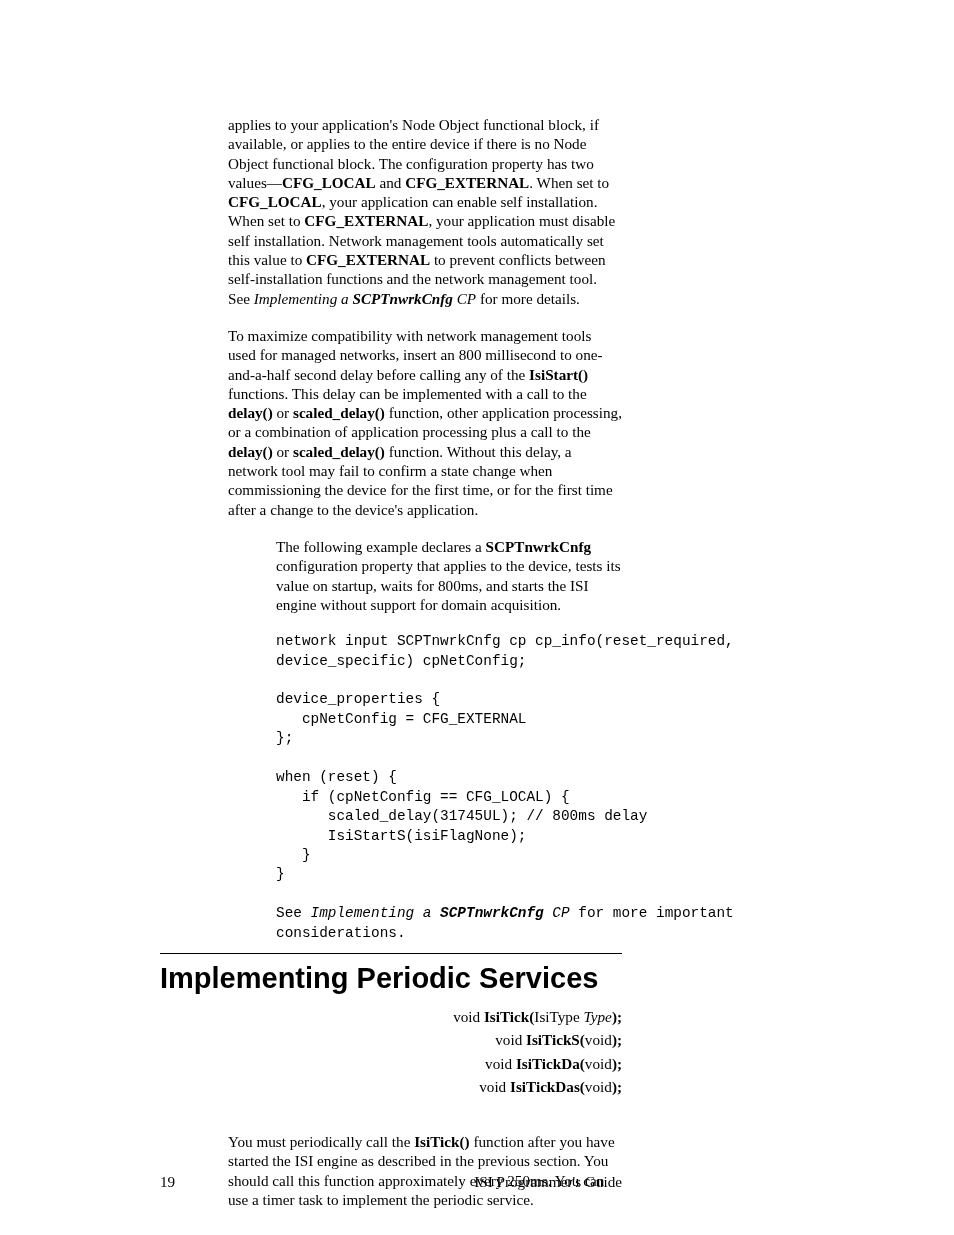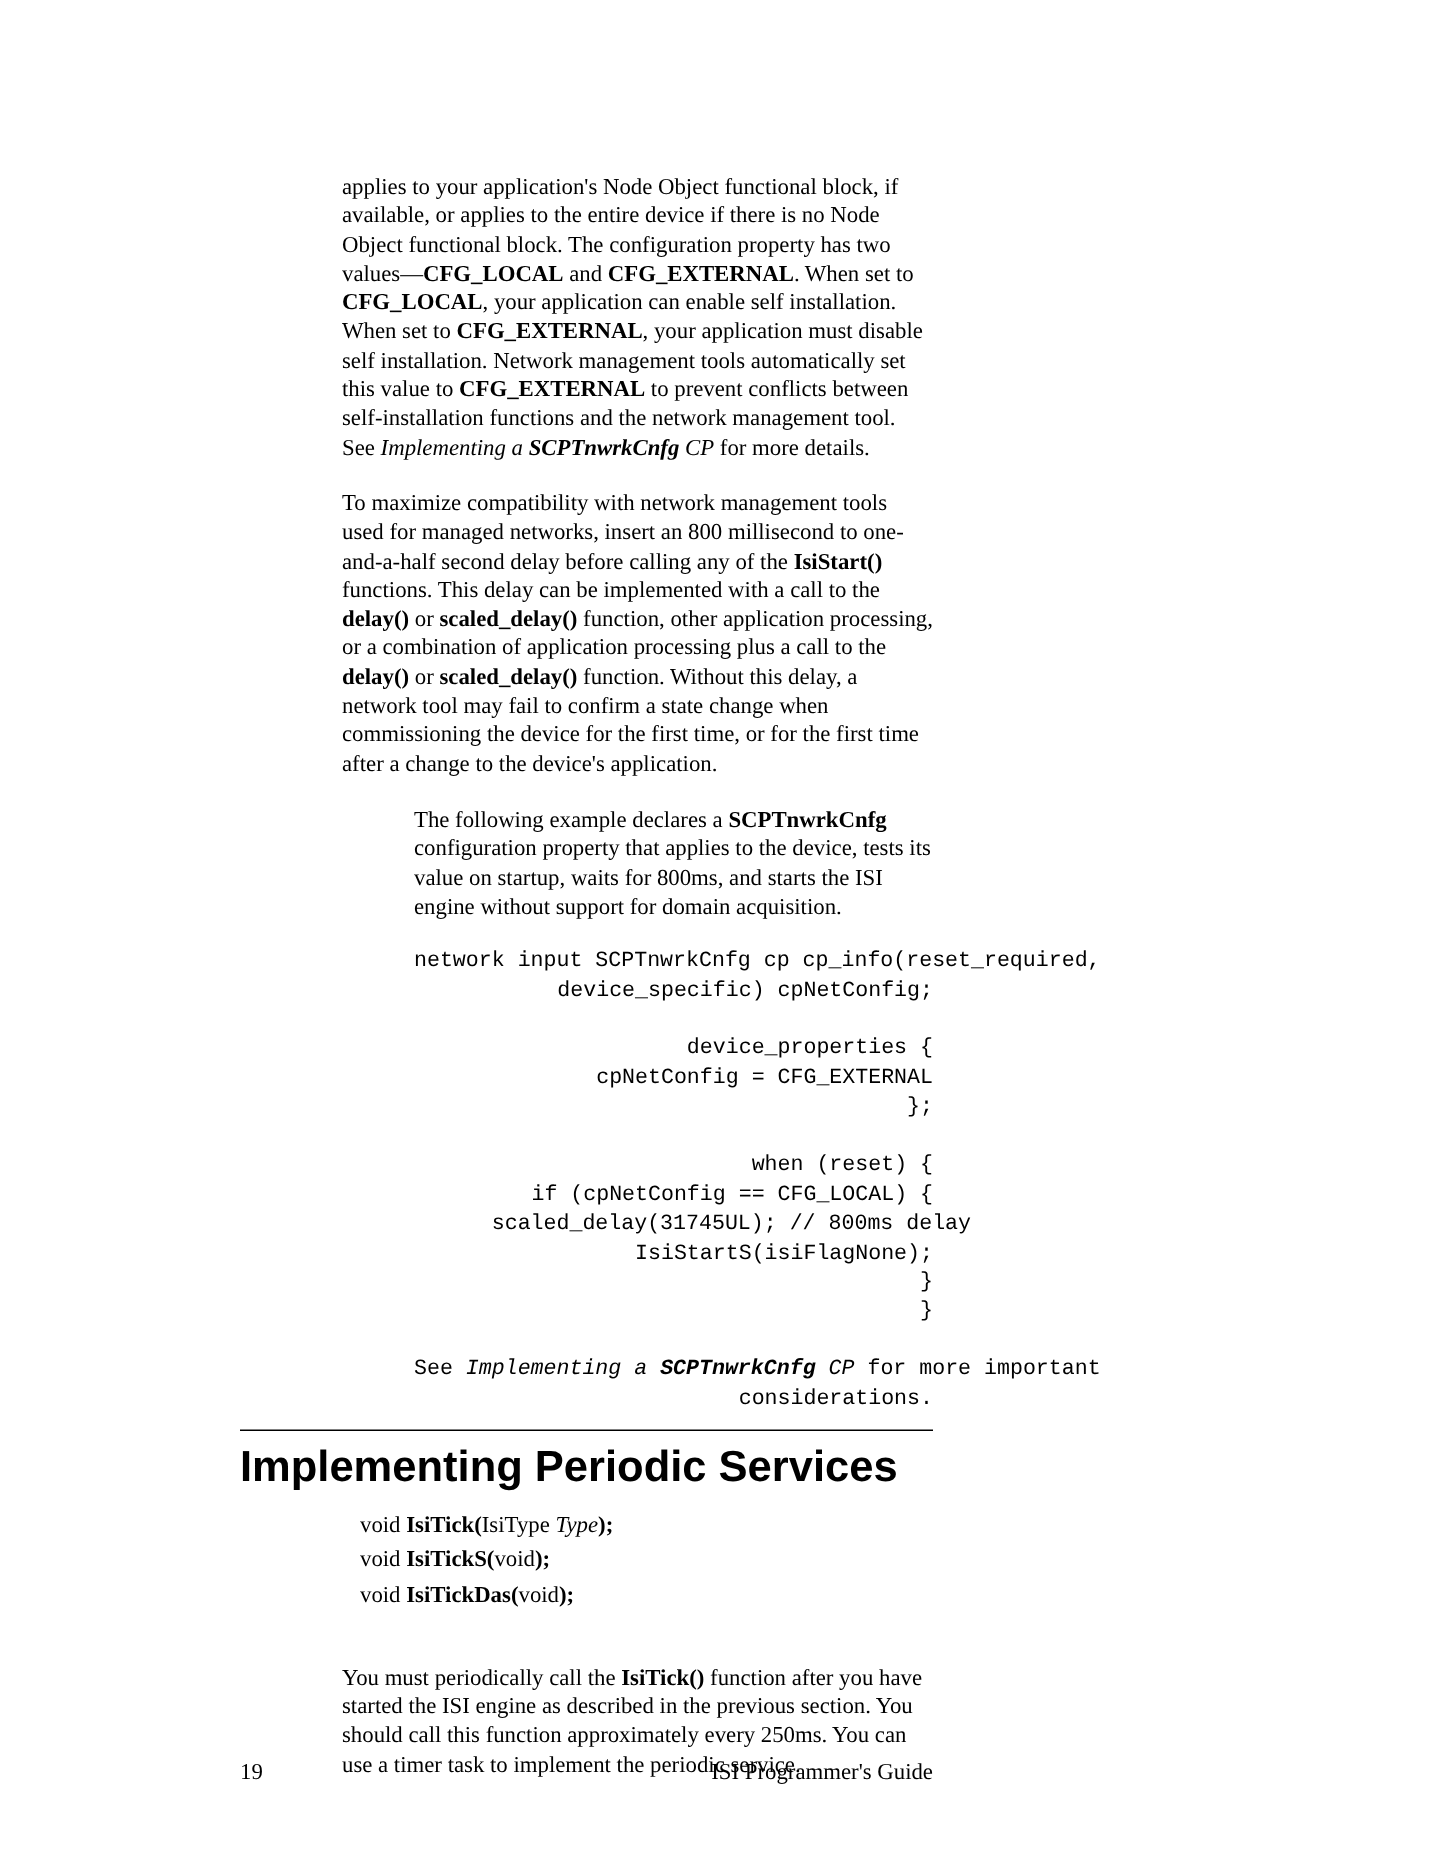--- a/index.html
+++ b/index.html
@@ -39,39 +39,39 @@
   }
   .example-body .para {
     margin-bottom: 18px;
   }
   .code {
     font-family: "Courier New", Courier, monospace;
     font-size: 14.4px;
     white-space: pre;
     line-height: 1.35;
     margin-bottom: 6px;
-    text-align: right;
   }
   .code .ci { font-style: italic; }
   .code .cbi { font-weight: bold; font-style: italic; }
   .hr {
     border: none;
     border-top: 1.5px solid #000;
     margin: 10px 0 6px 0;
     margin-left: -68px;
   }
   .section-heading {
     font-family: Arial, Helvetica, sans-serif;
     font-weight: bold;
     font-size: 29px;
     margin: 0 0 10px -68px;
   }
   .sig {
-    margin: 0 0 4px 12px;
+    margin: 0 0 4px 0;
     font-size: 15.2px;
+    text-align: right;
   }
   .footer {
     position: absolute;
     bottom: 44px;
     left: 160px;
     right: 150px;
     font-size: 15.2px;
   }
   .footer-right { float: right; }
 </style>
@@ -116,20 +116,23 @@
     <hr class="hr">
 
     <h2 class="section-heading">Implementing Periodic Services</h2>
 
     <p class="sig">
       <span>void </span><span class="bold">IsiTick(</span><span>IsiType </span><span class="ital">Type</span><span class="bold">);</span>
     </p>
     <p class="sig">
       <span>void </span><span class="bold">IsiTickS(</span><span>void</span><span class="bold">);</span>
     </p>
+    <p class="sig">
+      <span>void </span><span class="bold">IsiTickDa(</span><span>void</span><span class="bold">);</span>
+    </p>
     <p class="sig" style="margin-bottom:36px;">
       <span>void </span><span class="bold">IsiTickDas(</span><span>void</span><span class="bold">);</span>
     </p>
 
     <p class="para">
       <span>You must periodically call the </span><span class="bold">IsiTick()</span><span> function after you have started the ISI engine as described in the previous section.  You should call this function approximately every 250ms.  You can use a timer task to implement the periodic service.</span>
     </p>
 
   </div>
 

